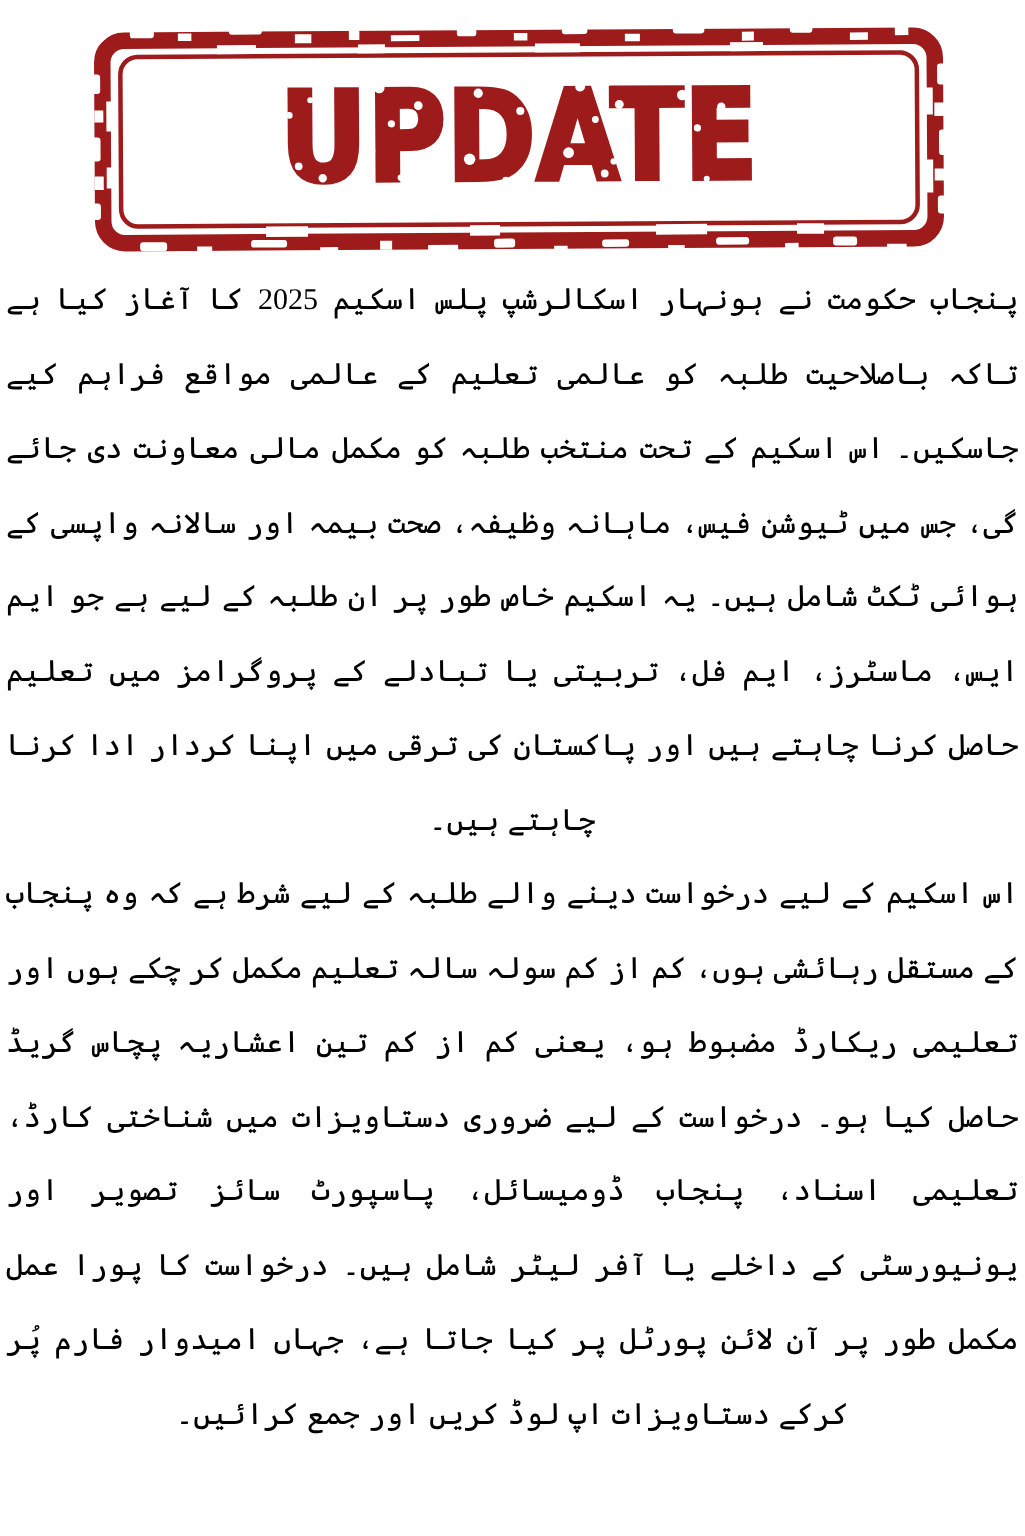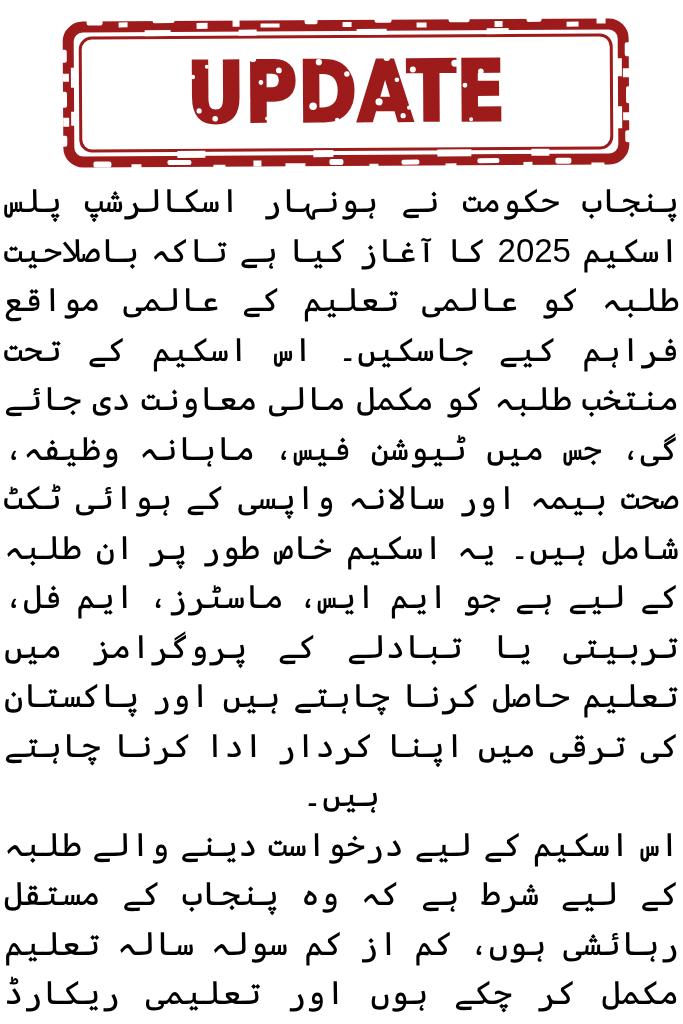--- a/index.html
+++ b/index.html
@@ -107,22 +107,22 @@
     width: 675px;
     direction: rtl;
     text-align: justify;
     text-align-last: center;
   }
 
   .para {
     margin: 0;
     padding: 0;
     color: #000000;
-    font-family: Liberation Sans, sans-serif;
-    font-size: 33px;
+    font-family: Liberation Serif, serif;
+    font-size: 20px;
     line-height: 49.5px;
     text-align: justify;
     text-align-last: center;
     word-spacing: 0.5px;
     letter-spacing: 0px;
     text-justify: inter-word;
   }
 
   .para + .para { margin-top: 0px; }
 

